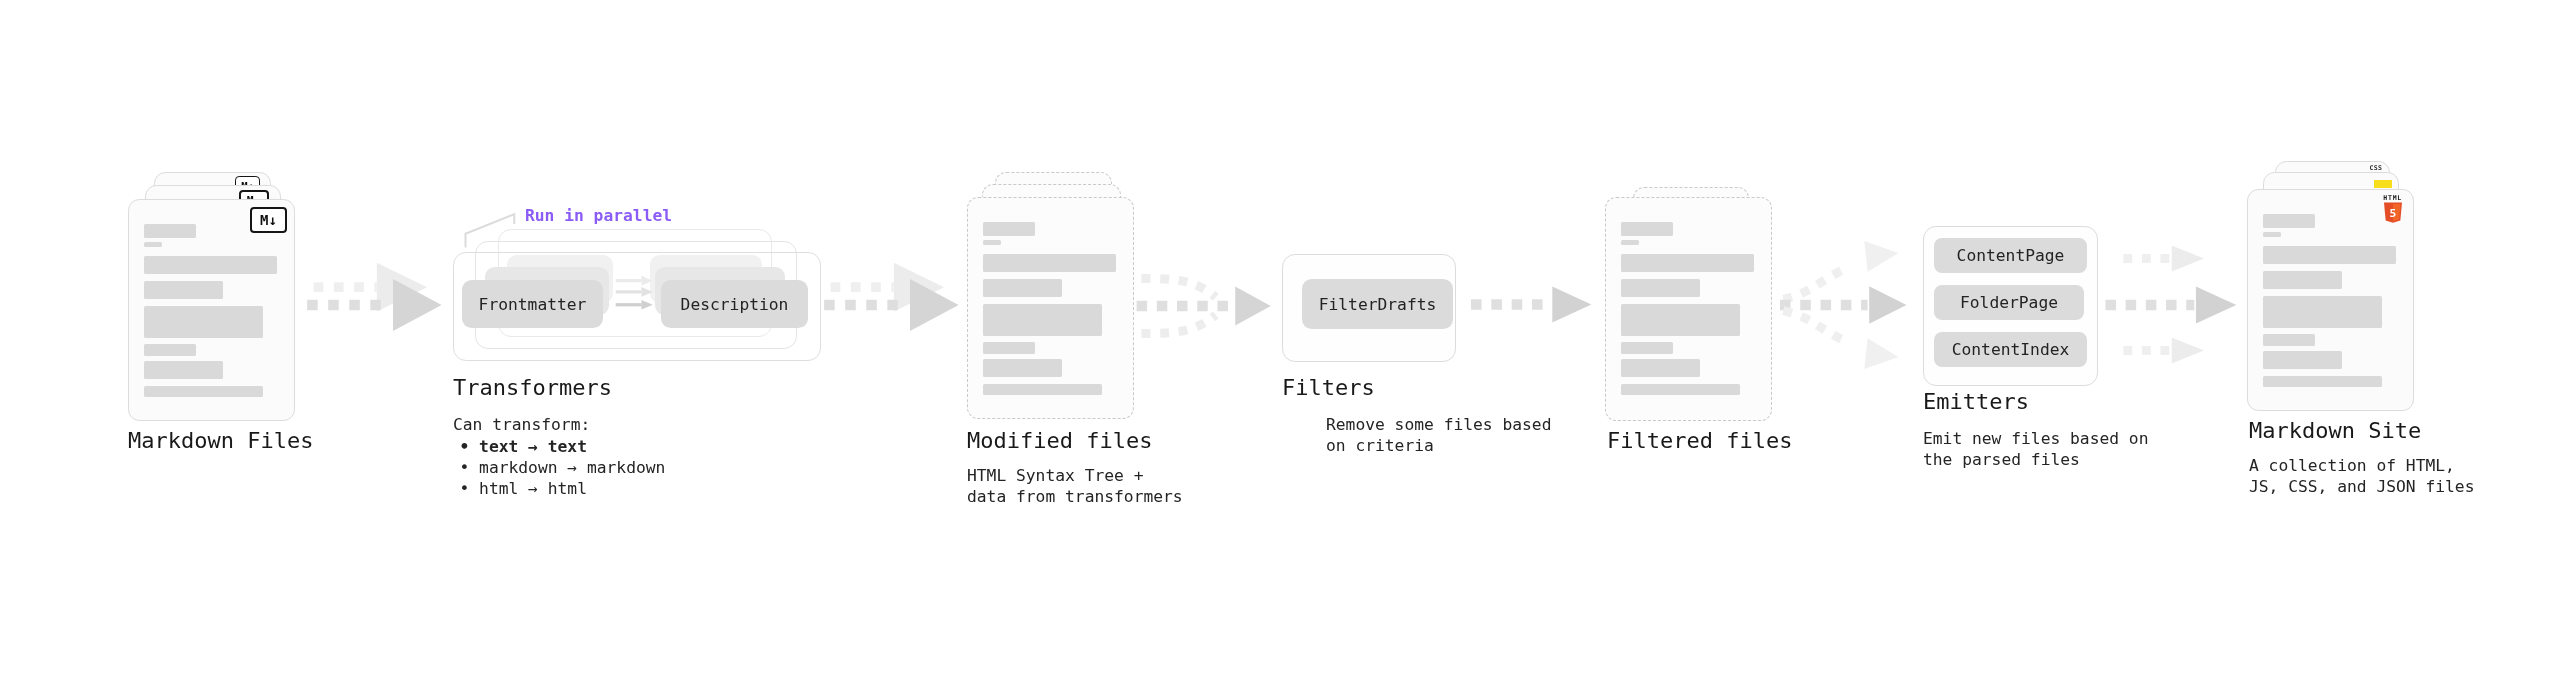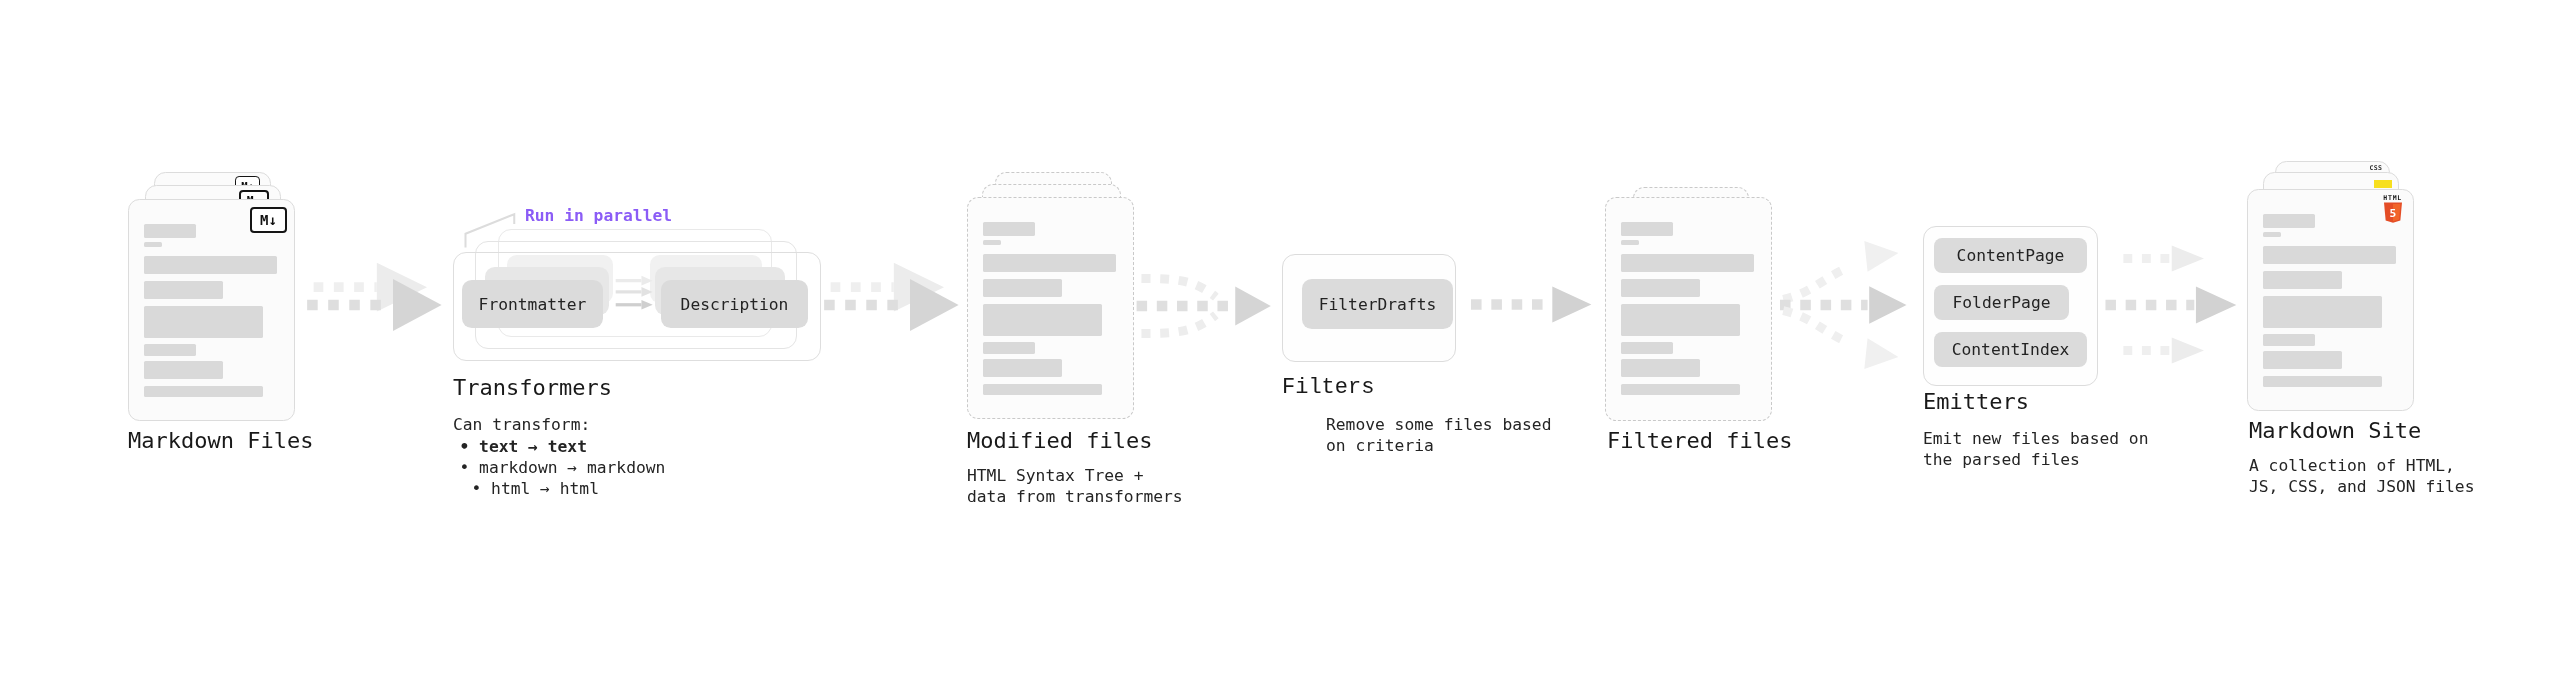--- a/index.html
+++ b/index.html
@@ -98,21 +98,21 @@
     <polygon points="34,15 48,21 34,27" fill="#e2e2e2"></polygon>
   <path d="M2 37 H34" stroke="#cfcfcf" stroke-width="4"></path>
     <polygon points="34,31 48,37 34,43" fill="#cfcfcf"></polygon>
 </svg>
 
 <div class="node-label" style="left:453px;top:375px;">Transformers</div>
 <div class="node-desc" style="left:453px;top:414px;">
   <div>Can transform:</div>
   <div style="padding-left:6.5px;margin-top:0.8px;font-weight:bold;">• text → text</div>
   <div style="padding-left:6.5px;">• markdown → markdown</div>
-  <div style="padding-left:6.5px;margin-left:12px;">• html → html</div>
+  <div style="padding-left:6.5px;">• html → html</div>
 </div>
 
 <svg class="abs" style="left:824px;top:258px;" width="138" height="81" viewBox="0 0 170 100">
   <path d="M8 36 H86" stroke="#efefef" stroke-width="12" stroke-dasharray="12 13" fill="none"></path>
   <polygon points="86,6 148,36 86,66" fill="#ececec"></polygon>
   <path d="M0 58 H104" stroke="#dedede" stroke-width="13" stroke-dasharray="13 13" fill="none"></path>
   <polygon points="106,26 166,58 106,90" fill="#d5d5d5"></polygon>
 </svg>
 
 <div class="file-card dashed" style="left:995px;top:172px;width:115px;height:211px;z-index:1;"></div>
@@ -135,21 +135,21 @@
 
 <svg class="abs" style="left:1136px;top:268px;" width="137" height="76" viewBox="0 0 168 94">
   <path d="M6 13 C52 13 72 15 98 36" stroke="#ededed" stroke-width="11" stroke-dasharray="11 12" fill="none"></path>
   <path d="M6 81 C52 81 72 79 98 58" stroke="#ededed" stroke-width="11" stroke-dasharray="11 12" fill="none"></path>
   <path d="M0 47 H120" stroke="#dfdfdf" stroke-width="13" stroke-dasharray="13 12" fill="none"></path>
   <polygon points="122,23 166,47 122,71" fill="#d5d5d5"></polygon>
 </svg>
 
 <div class="frame-box" style="left:1282px;top:254px;width:172px;height:106px;"></div>
 <div class="pill" style="left:1294px;top:279px;width:151px;height:50px;margin-left:8px;">FilterDrafts</div>
-<div class="node-label" style="left:1282px;top:375px;font-family:Liberation Mono, monospace;">Filters</div>
+<div class="node-label" style="left:1282px;top:375px;">Filters</div>
 <div class="node-desc" style="left:1282px;top:414px;margin-left:44px;">
   <div>Remove some files based</div>
   <div>on criteria</div>
 </div>
 
 <svg class="abs" style="left:1471px;top:284px;" width="122" height="41" viewBox="0 0 150 50">
   <path d="M0 25 H98" stroke="#dfdfdf" stroke-width="13" stroke-dasharray="13 12" fill="none"></path>
   <polygon points="100,3 148,25 100,47" fill="#d2d2d2"></polygon>
 </svg>
 
@@ -170,21 +170,21 @@
   <path d="M4 78 C40 70 52 52 86 38" stroke="#efefef" stroke-width="11" stroke-dasharray="11 12" fill="none"></path>
   <polygon points="104,6 146,21 108,44" fill="#f0f0f0"></polygon>
   <path d="M0 85 H108" stroke="#dfdfdf" stroke-width="13" stroke-dasharray="13 12" fill="none"></path>
   <polygon points="110,62 156,85 110,108" fill="#d2d2d2"></polygon>
   <path d="M4 92 C40 100 52 118 86 132" stroke="#efefef" stroke-width="11" stroke-dasharray="11 12" fill="none"></path>
   <polygon points="104,164 146,149 108,126" fill="#f0f0f0"></polygon>
 </svg>
 
 <div class="frame-box" style="left:1923px;top:226px;width:173px;height:158px;"></div>
 <div class="pill" style="left:1934px;top:238px;width:153px;height:35px;border-radius:8.1px;">ContentPage</div>
-<div class="pill" style="left:1934px;top:285px;width:135px;height:35px;border-radius:8.1px;">FolderPage</div>
+<div class="pill" style="left:1934px;top:285px;width:150px;height:35px;border-radius:8.1px;">FolderPage</div>
 <div class="pill" style="left:1934px;top:332px;width:153px;height:35px;border-radius:8.1px;">ContentIndex</div>
 <div class="node-label" style="left:1923px;top:389px;">Emitters</div>
 <div class="node-desc" style="left:1923px;top:428px;">
   <div>Emit new files based on</div>
   <div>the parsed files</div>
 </div>
 
 <svg class="abs" style="left:2123px;top:244px;" width="83" height="29" viewBox="0 0 102 36">
   <path d="M0 18 H58" stroke="#efefef" stroke-width="11" stroke-dasharray="11 12" fill="none"></path>
   <polygon points="60,2 100,18 60,34" fill="#ececec"></polygon>

